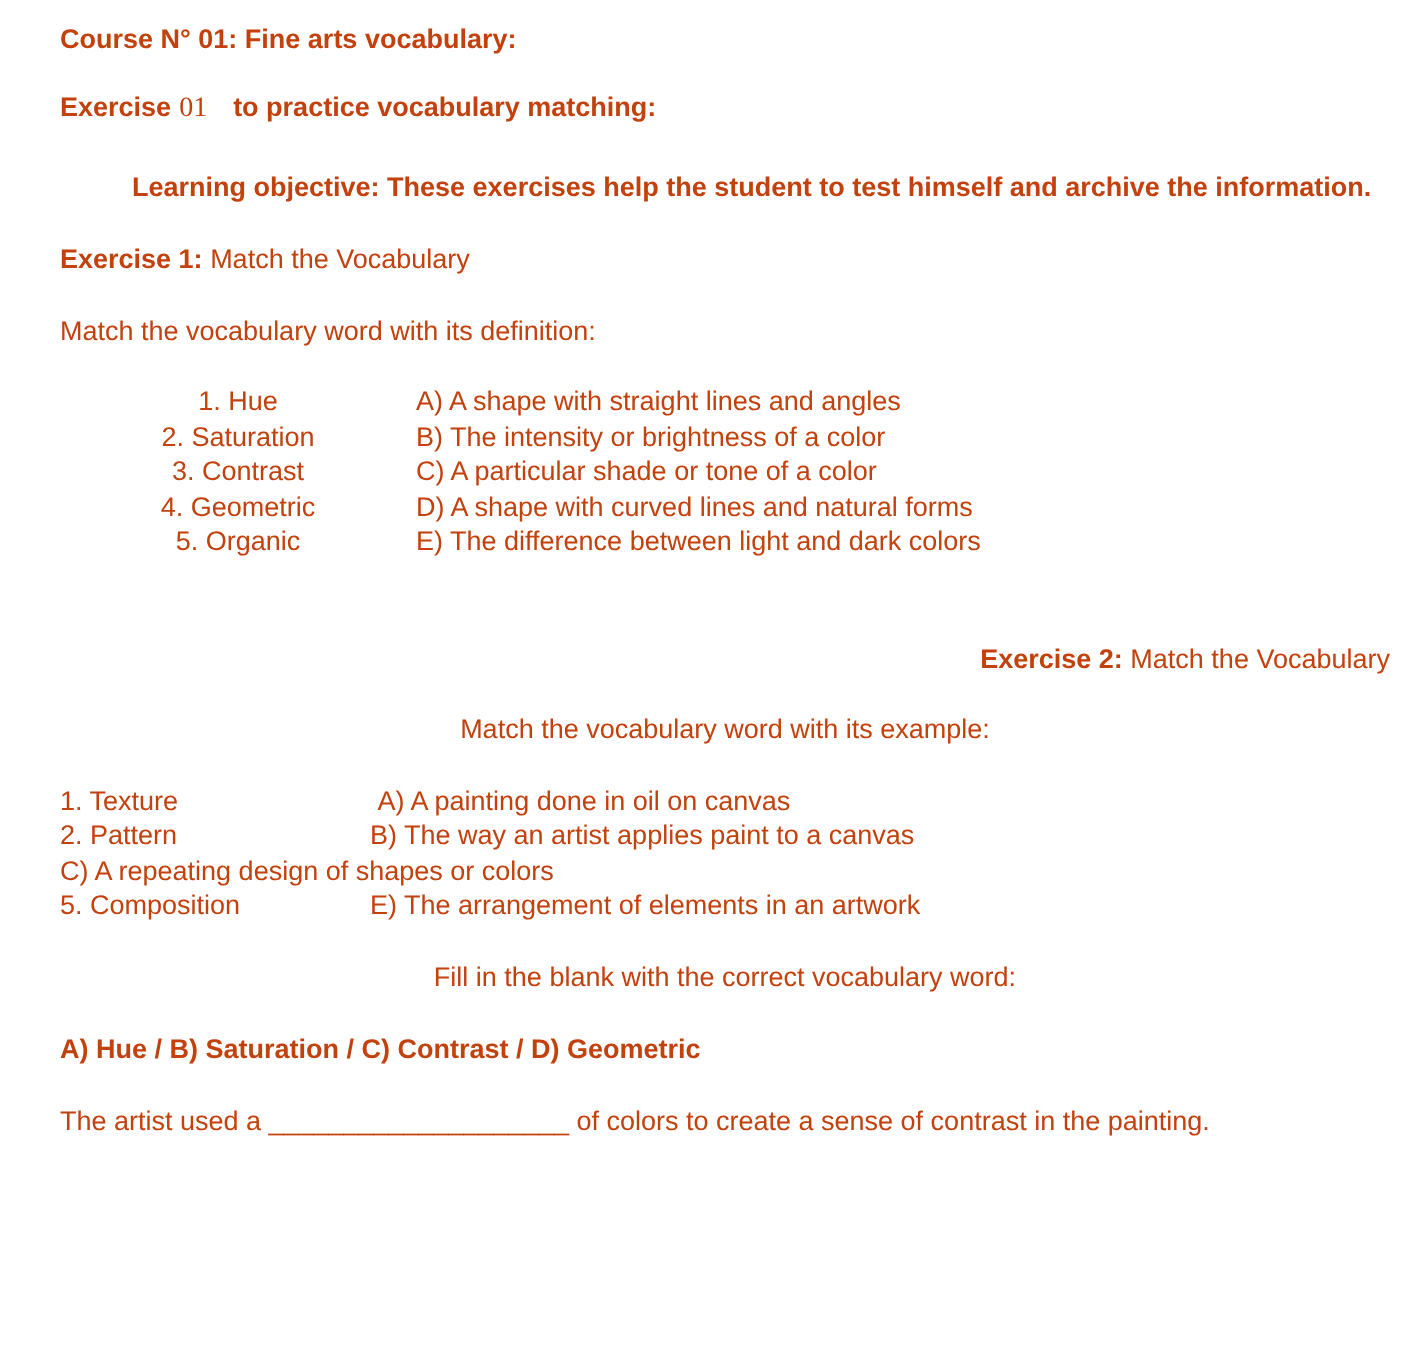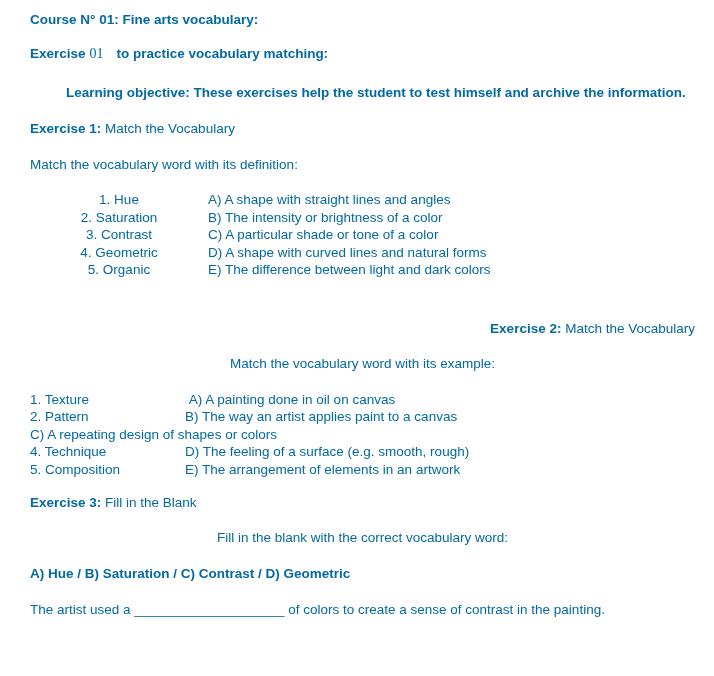--- a/index.html
+++ b/index.html
@@ -5,21 +5,21 @@
   html, body { margin: 0; padding: 0; background: #ffffff; }
   body { width: 714px; height: 676px; overflow: hidden; }
   .doc {
     box-sizing: border-box;
     width: 714px;
     height: 676px;
     padding: 11px 19px 0 30px;
     font-family: "Liberation Sans", "DejaVu Sans", sans-serif;
     font-size: 13.5px;
     line-height: 17px;
-    color: #0369a1;
+    color: #c2410c;
     background: #ffffff;
   }
   p { margin: 0; }
   .b { font-weight: bold; }
   .pre { white-space: pre-wrap; }
   .justify { text-align: justify; margin-left: 36px; }
   .serif-num {
     font-family: "Liberation Serif", "DejaVu Serif", serif;
     font-size: 14px;
     margin: 0 13px 0 4px;
@@ -85,30 +85,25 @@
         <span class="def"> A) A painting done in oil on canvas</span>
     </div>
     <div class="match-row">
       <span class="term">2. Pattern</span>
         <span class="def">B) The way an artist applies paint to a canvas</span>
     </div>
     <div class="match-row">
         <span class="def">C) A repeating design of shapes or colors</span>
     </div>
     <div class="match-row">
-      <span class="term">4. Technique</span>
-        <span class="def">D) The feeling of a surface (e.g. smooth, rough)</span>
-    </div>
-    <div class="match-row">
       <span class="term">5. Composition</span>
         <span class="def">E) The arrangement of elements in an artwork</span>
     </div>
   </div>
 
-  <p class="pre mt16"><span class="b">Exercise 3:</span><span> Fill in the Blank</span></p>
 
   <p class="mt18">Fill in the blank with the correct vocabulary word:</p>
 
   <p class="b mt19">A) Hue / B) Saturation / C) Contrast / D) Geometric</p>
 
   <p class="mt19">The artist used a ____________________ of colors to create a sense of contrast in the painting.</p>
 
 </div>
 
 </body></html>

